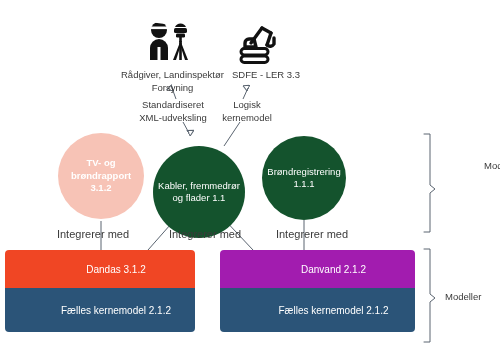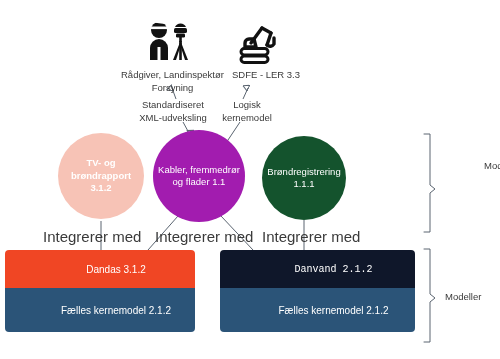--- a/index.html
+++ b/index.html
@@ -45,22 +45,23 @@
     text-align: center;
     white-space: pre-line;
   }
   #cap-advisor { left: 110px; top: 69px; width: 125px; }
   #cap-sdfe    { left: 223px; top: 69px; width: 86px;  }
   #cap-xml     { left: 126px; top: 99px; width: 94px;  }
   #cap-logic   { left: 222px; top: 99px; width: 50px;  }
 
   .edge-label {
     position: absolute;
-    font-size: 15px;
+    font-size: 11px;
     color: #3a3a3a;
+    text-align: center;
     white-space: nowrap;
   }
   #lbl-int-1 { left: 43px;  top: 228px; width: 100px; }
   #lbl-int-2 { left: 155px; top: 228px; width: 100px; }
   #lbl-int-3 { left: 262px; top: 228px; width: 100px; }
 
   
   .circle {
     position: absolute;
     border-radius: 50%;
@@ -69,40 +70,40 @@
     justify-content: center;
     text-align: center;
     color: #ffffff;
     font-size: 9.5px;
     line-height: 12.5px;
     white-space: pre-line;
     box-sizing: border-box;
     padding: 4px;
   }
   #circle-tv    { left: 58px;  top: 133px; width: 86px; height: 86px; background: #F7C3B6; font-weight: bold; }
-  #circle-kabel { left: 153px; top: 130px; width: 92px; height: 92px; background: #a21caf; }
+  #circle-kabel { left: 153px; top: 146px; width: 92px; height: 92px; background: #14532d; }
   #circle-brond { left: 262px; top: 136px; width: 84px; height: 84px; background: #14532d; }
 
   
   .model-box {
     position: absolute;
     display: flex;
     align-items: center;
     justify-content: center;
     color: #ffffff;
     font-size: 10px;
     box-sizing: border-box;
     padding-left: 32px;
   }
   #box-dandas   { left: 5px;   top: 250px; width: 190px; height: 38px;
                   background: #F04624; border-radius: 4px 4px 0 0; }
   #box-kerne-l  { left: 5px;   top: 288px; width: 190px; height: 44px;
                   background: #2B5478; border-radius: 0 0 4px 4px; }
   #box-danvand  { left: 220px; top: 250px; width: 195px; height: 38px;
-                  background: #0f172a; border-radius: 4px 4px 0 0; font-family: Liberation Mono, monospace; }
+                  background: #a21caf; border-radius: 4px 4px 0 0; }
   #box-kerne-r  { left: 220px; top: 288px; width: 195px; height: 44px;
                   background: #2B5478; border-radius: 0 0 4px 4px; }
 
   
   .bracket-label {
     position: absolute;
     font-size: 9.5px;
     color: #3a3a3a;
     white-space: nowrap;
   }

